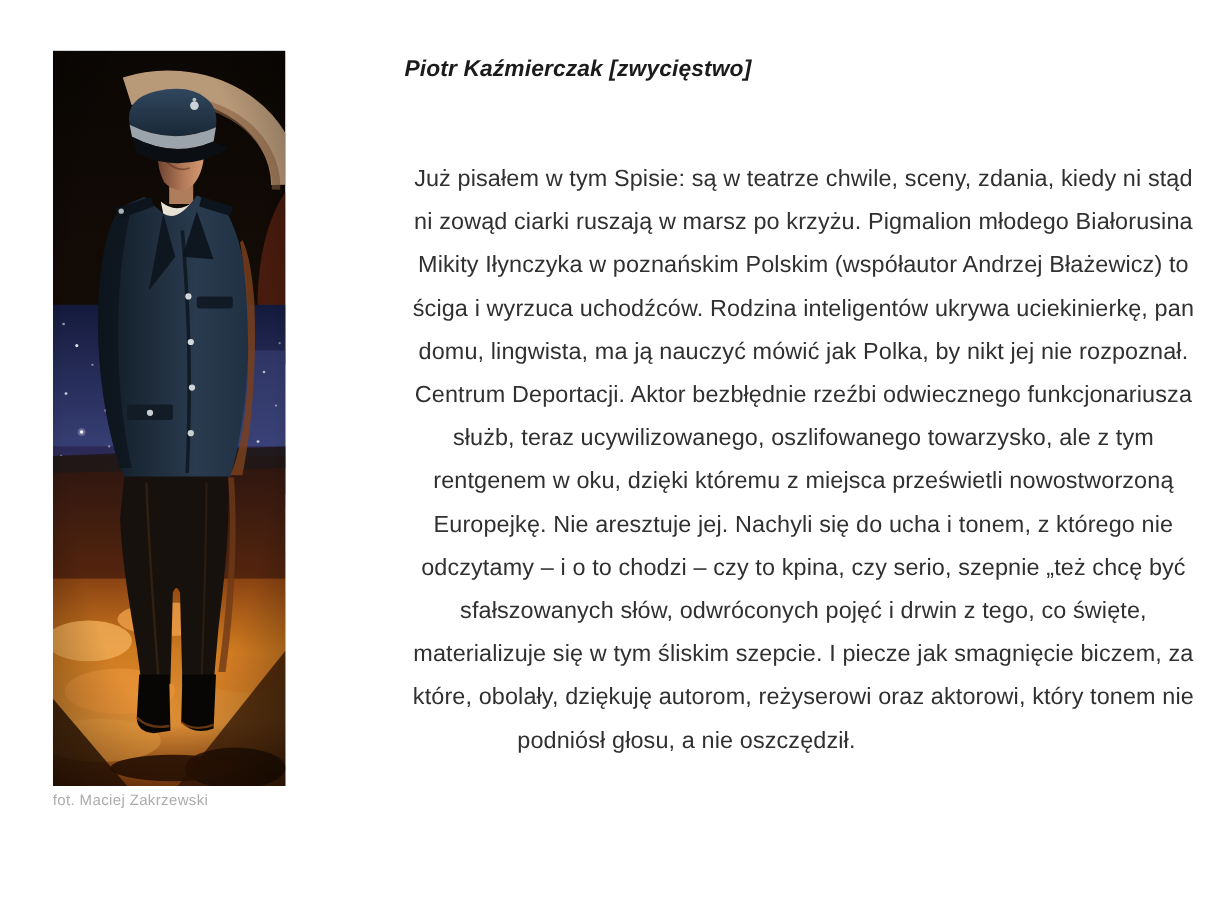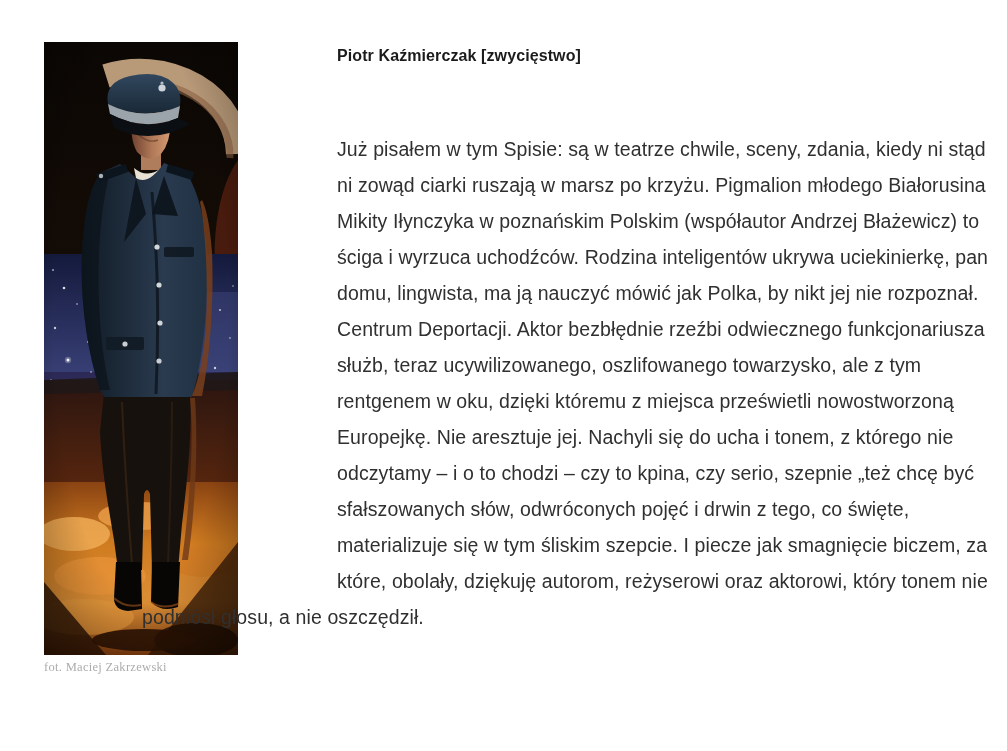--- a/index.html
+++ b/index.html
@@ -4,44 +4,46 @@
 <style>
   html, body {
     margin: 0; padding: 0;
     width: 1007px; height: 751px;
     background: #ffffff;
     font-family: "Liberation Sans", "DejaVu Sans", sans-serif;
     overflow: hidden;
   }
   .page { position: relative; width: 1007px; height: 751px; background: #ffffff; }
 
-  .figure { position: absolute; left: 44px; top: 42px; width: 194px; margin: 0; font-family: Liberation Serif, serif; }
+  .figure { position: absolute; left: 44px; top: 42px; width: 194px; margin: 0; }
   .photo  { width: 194px; height: 613px; overflow: hidden; }
   .photo svg { display: block; }
   .caption {
     margin-top: 5px;
     font-size: 12.5px;
     letter-spacing: 0.3px;
     color: #acacac;
   }
 
   .heading {
     position: absolute; left: 337px; top: 47px;
     margin: 0;
-    font-size: 16px; font-weight: 700;
+    font-size: 19px; font-weight: 700;
     color: #1b1b1b;
     letter-spacing: 0.1px;
+    font-style: italic;
   }
 
   .article-body {
     position: absolute; left: 337px; top: 131px;
     width: 665px;
     font-size: 19.5px;
     color: #303030;
     letter-spacing: 0.1px;
+    text-align: center;
   }
   .para-line { line-height: 36px; white-space: nowrap; }
   .para-line.last-line { margin-left: -195px; }
   .italic { }
 </style>
 </head>
 <body>
 
 <div class="page">
 

